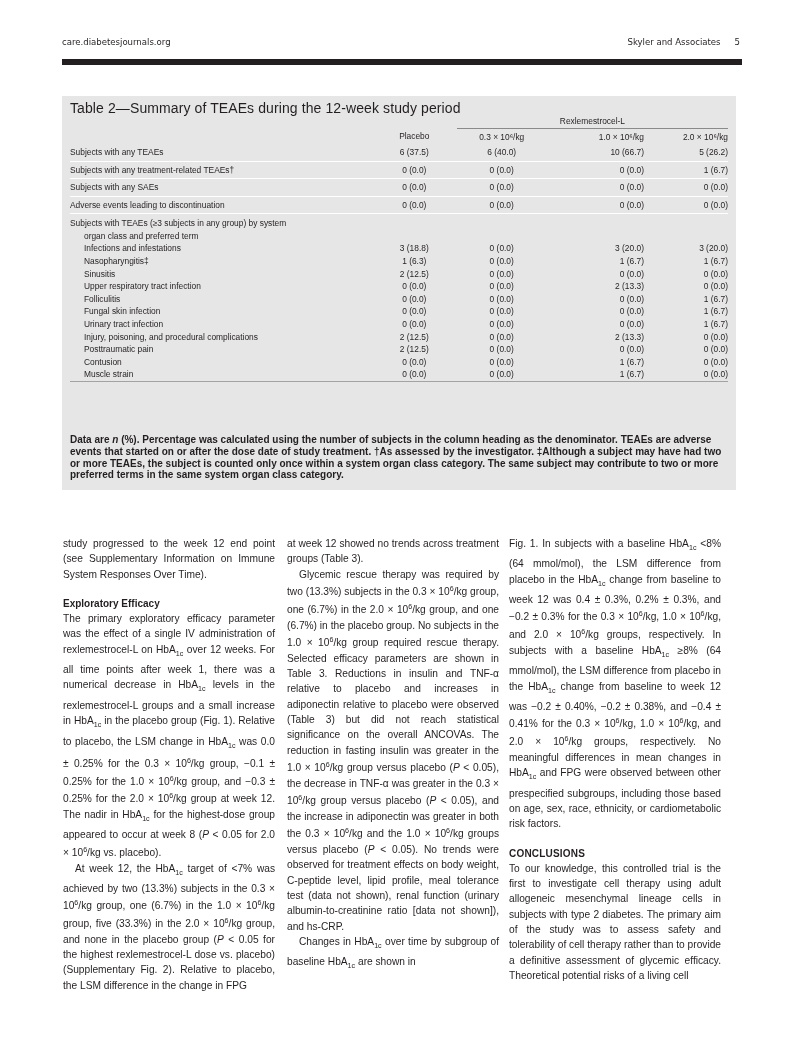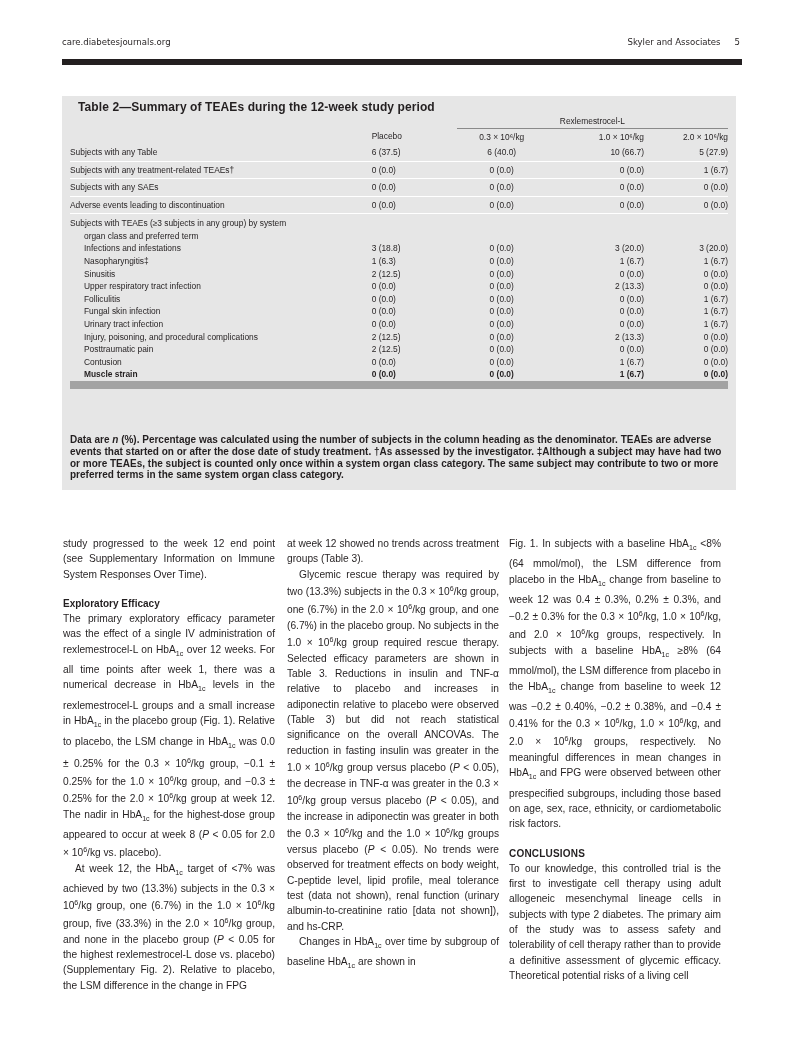--- a/index.html
+++ b/index.html
@@ -6,36 +6,36 @@
   body { width: 792px; height: 1044px; position: relative; overflow: hidden;
          font-family: "Liberation Sans", sans-serif; color: #231f20; }
   .running-head { position: absolute; top: 36px; left: 62px; right: 52px; height: 14px;
                   font-size: 9.5px; font-family: "DejaVu Sans Condensed", "Liberation Sans Narrow", "Liberation Sans", sans-serif; }
   .running-head .left { position: absolute; left: 0; top: 0; }
   .running-head .right { position: absolute; right: 0; top: 0; }
   .running-head .right .page { margin-left: 14px; }
   .head-rule { position: absolute; top: 59px; left: 62px; width: 680px; height: 6px; background: #231f20; }
 
   .table-box { position: absolute; top: 96px; left: 62px; width: 674px; height: 394px; background: #e6e6e6; }
-  .table-title { position: absolute; left: 16px; top: 4px; font-size: 12px; font-weight: bold; letter-spacing: 0.1px; }
+  .table-title { position: absolute; left: 8px; top: 4px; font-size: 14px; font-weight: normal; letter-spacing: 0.1px; }
   table.teae { position: absolute; left: 8px; top: 16px; width: 658px; border-collapse: collapse; font-size: 8.4px; }
   table.teae td { padding: 0; height: 12.6px; vertical-align: middle; white-space: nowrap; }
   .c0 { width: 292px; }
-  .c1 { width: 88px; text-align: left; }
+  .c1 { width: 88px; text-align: center; }
   .c2 { width: 92px; text-align: center; }
   .c3 { width: 100px; text-align: right; }
   .c4 { width: 86px; text-align: right; }
   tr.group-head td { height: 14px; padding-top: 2px; }
   .group-rule { border-bottom: 1px solid #8a8a8a; }
   tr.colhead td { height: 15px; }
   tr.thick-bottom td { border-bottom: 1.2px solid #555; }
   tr.row-sep td { border-bottom: 1px solid #fff; }
   tr.row-sep td { height: 16.5px; }
   tr.indent td.c0 { padding-left: 14px; }
-  tr.last-row td { border-bottom: 8px solid #a3a3a3; font-weight: bold; }
+  tr.last-row td { border-bottom: 1px solid #a3a3a3; }
   .foot-note { position: absolute; left: 8px; top: 338px; width: 660px; font-size: 10px; line-height: 11.8px; font-weight: bold; }
   .foot-note i { font-style: italic; }
 
   .col { position: absolute; top: 536px; width: 212px; font-size: 10.2px; line-height: 15.35px;
          text-align: justify; font-family: "Liberation Sans", sans-serif; }
   .col p { margin: 0; }
   .col p.indent { text-indent: 12px; }
   .col h3 { margin: 14px 0 0 0; font-size: 10px; font-weight: bold; line-height: 15px; }
   .col h3.caps { letter-spacing: 0.2px; }
   #col1 { left: 63px; }
@@ -63,25 +63,25 @@
         <td colspan="3" class="group-rule" style="text-align:center;">Rexlemestrocel-L</td>
       </tr>
       <tr class="colhead">
         <td class="c0"></td>
         <td class="c1">Placebo</td>
         <td class="c2">0.3 × 10⁶/kg</td>
         <td class="c3">1.0 × 10⁶/kg</td>
         <td class="c4">2.0 × 10⁶/kg</td>
       </tr>
     <tr class="row-sep">
-          <td class="c0">Subjects with any Table</td>
+          <td class="c0">Subjects with any TEAEs</td>
           <td class="c1">6 (37.5)</td>
           <td class="c2">6 (40.0)</td>
           <td class="c3">10 (66.7)</td>
-          <td class="c4">5 (27.9)</td>
+          <td class="c4">5 (26.2)</td>
         </tr>
         <tr class="row-sep">
           <td class="c0">Subjects with any treatment-related TEAEs†</td>
           <td class="c1">0 (0.0)</td>
           <td class="c2">0 (0.0)</td>
           <td class="c3">0 (0.0)</td>
           <td class="c4">1 (6.7)</td>
         </tr>
         <tr class="row-sep">
           <td class="c0">Subjects with any SAEs</td>

